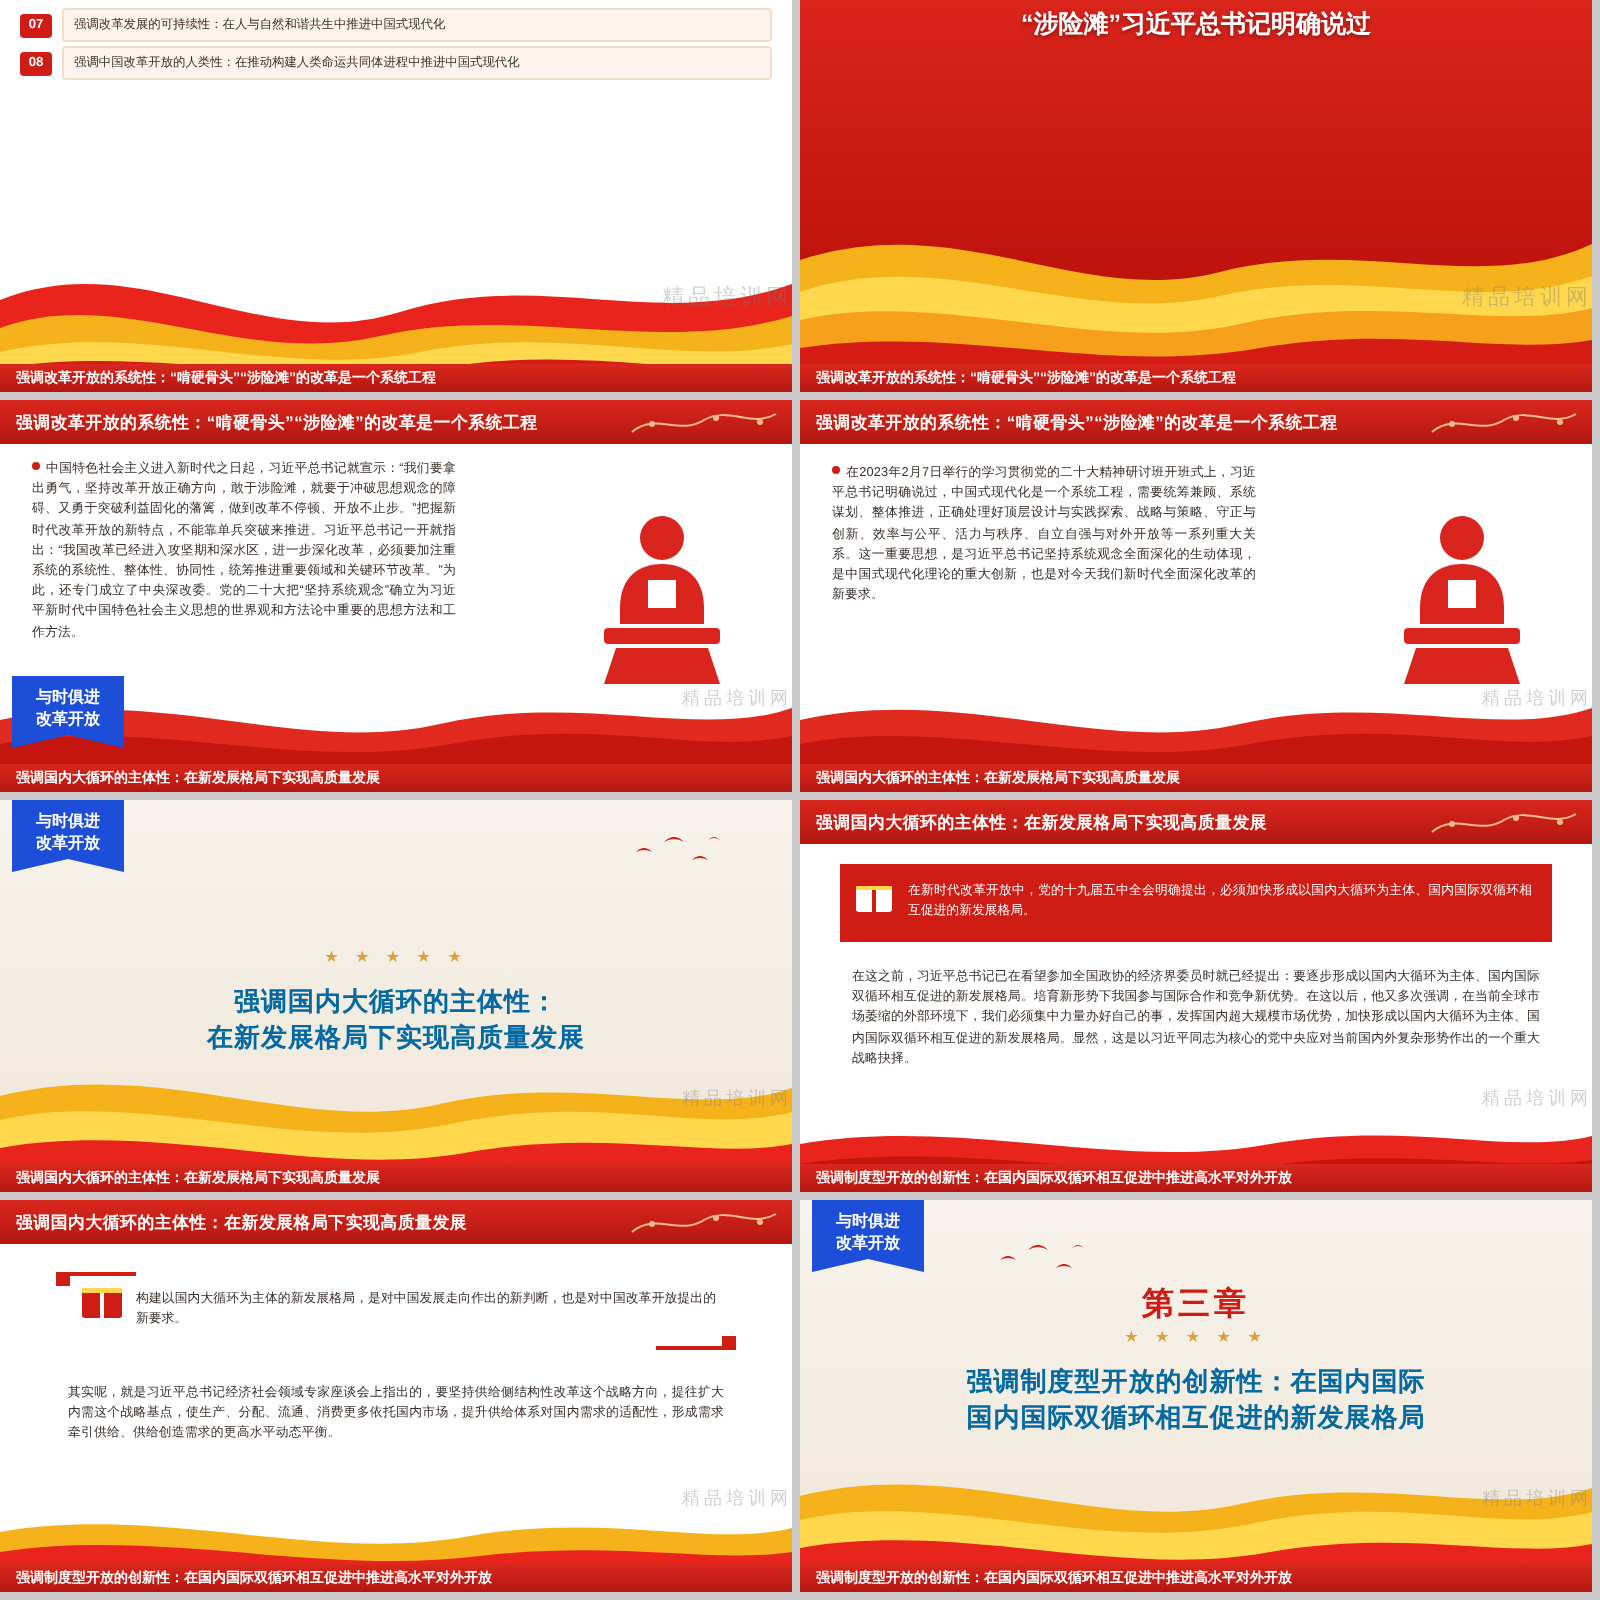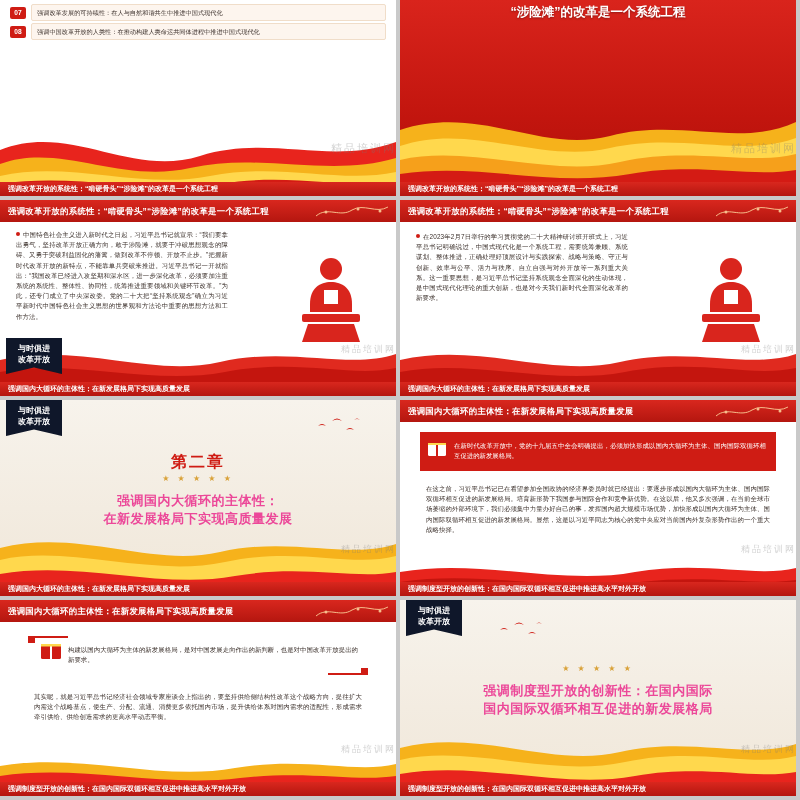--- a/index.html
+++ b/index.html
@@ -40,21 +40,21 @@
     max-width:300px;
   }
   .hdr .deco{
     position:absolute;right:6px;top:2px;width:76px;height:18px;opacity:.85;
   }
   .hdr .deco svg{width:100%;height:100%;}
 
   
   .ribbon{
     position:absolute;left:6px;top:0;width:52px;
-    background:#0f172a;color:#fff;text-align:center;
+    background:#1d4ed8;color:#fff;text-align:center;
     font-size:8px;line-height:11px;font-weight:bold;
     padding:5px 2px 9px;
     z-index:6;
     clip-path:polygon(0 0,100% 0,100% 100%,50% 82%,0 100%);
     box-shadow:0 1px 2px rgba(0,0,0,.25);
   }
 
   
   .bodytxt{
     position:absolute;
@@ -81,21 +81,21 @@
   .chapnum{
     position:absolute;left:0;right:0;top:52px;text-align:center;
     color:#cf1c14;font-size:16px;font-weight:bold;letter-spacing:2px;
   }
   .stars{
     position:absolute;left:0;right:0;top:74px;text-align:center;
     color:#d9a23a;font-size:8px;letter-spacing:3px;
   }
   .chaptitle{
     position:absolute;left:28px;right:28px;top:92px;text-align:center;
-    color:#ec4899;font-size:13px;font-weight:bold;line-height:18px;
+    color:#0369a1;font-size:13px;font-weight:bold;line-height:18px;
     letter-spacing:.5px;
   }
   .birds{position:absolute;width:52px;height:26px;}
   .birds svg{width:100%;height:100%;}
 
   
   .callout{
     position:absolute;
     background:#cf1c14;color:#fff;
     font-size:6.4px;line-height:10.4px;
@@ -179,21 +179,21 @@
       </svg>
     </div>
     <div class="wm">精品培训网</div>
     <div class="nexthdr">
       <span>强调改革开放的系统性：“啃硬骨头”“涉险滩”的改革是一个系统工程</span>
     </div>
   </div>
 
   <div class="slide" style="background:#e02a1f;">
     <div style="position:absolute;inset:0;background:linear-gradient(180deg,#d9241c 0%,#c2150e 60%,#b01009 100%);"></div>
-    <div class="bigtitle">“涉险滩”的改革是一个系统工程</div>
+    <div class="bigtitle">“涉险滩”习近平总书记明确说过</div>
 
     <div class="wave-wrap" style="height:92px;">
       <svg viewBox="0 0 396 92" preserveAspectRatio="none">
         <path d="M0,26 C80,0 140,50 210,32 C280,14 340,44 396,18 L396,92 L0,92 Z" fill="#f6b21b"></path>
         <path d="M0,42 C70,18 140,60 210,44 C280,28 340,54 396,34 L396,92 L0,92 Z" fill="#ffd84d"></path>
         <path d="M0,56 C70,40 150,74 220,58 C290,42 350,62 396,50 L396,92 L0,92 Z" fill="#f6a01b"></path>
         <path d="M0,70 C80,58 150,84 230,70 C300,58 350,74 396,66 L396,92 L0,92 Z" fill="#d41b14"></path>
       </svg>
     </div>
     <div class="wm">精品培训网</div>
@@ -285,21 +285,20 @@
   <div class="slide">
     <div class="chapter-bg"></div>
     <div class="birds" style="right:30px;top:16px;">
       <svg viewBox="0 0 52 26">
           <path d="M4,10 q4,-4 8,0 q-4,-2 -8,0" fill="#cf1c14"></path>
           <path d="M18,5 q5,-5 10,0 q-5,-3 -10,0" fill="#cf1c14"></path>
           <path d="M32,14 q4,-4 8,0 q-4,-2 -8,0" fill="#cf1c14"></path>
           <path d="M40,4 q3,-3 6,0 q-3,-2 -6,0" fill="#cf1c14"></path>
         </svg>
     </div>
-    <div class="chapnum">第二章</div>
     <div class="stars">★ ★ ★ ★ ★</div>
     <div class="chaptitle" style="white-space:pre-line;">强调国内大循环的主体性：
 在新发展格局下实现高质量发展</div>
 
     <div class="wave-wrap" style="height:70px;">
       <svg viewBox="0 0 396 70" preserveAspectRatio="none">
         <path d="M0,22 C80,2 150,42 220,26 C290,10 350,34 396,18 L396,70 L0,70 Z" fill="#f6b21b"></path>
         <path d="M0,34 C70,18 150,52 225,36 C300,20 350,42 396,30 L396,70 L0,70 Z" fill="#ffd84d"></path>
         <path d="M0,48 C80,34 160,64 235,50 C305,38 355,54 396,46 L396,70 L0,70 Z" fill="#e8241d"></path>
       </svg>
@@ -398,20 +397,21 @@
   <div class="slide">
     <div class="chapter-bg"></div>
     <div class="birds" style="left:96px;top:20px;">
       <svg viewBox="0 0 52 26">
           <path d="M4,10 q4,-4 8,0 q-4,-2 -8,0" fill="#cf1c14"></path>
           <path d="M18,5 q5,-5 10,0 q-5,-3 -10,0" fill="#cf1c14"></path>
           <path d="M32,14 q4,-4 8,0 q-4,-2 -8,0" fill="#cf1c14"></path>
           <path d="M40,4 q3,-3 6,0 q-3,-2 -6,0" fill="#cf1c14"></path>
         </svg>
     </div>
+    <div class="chapnum" style="top:42px;">第三章</div>
     <div class="stars" style="top:64px;">★ ★ ★ ★ ★</div>
     <div class="chaptitle" style="top:82px;white-space:pre-line;">强调制度型开放的创新性：在国内国际
 国内国际双循环相互促进的新发展格局</div>
 
     <div class="wave-wrap" style="height:70px;">
       <svg viewBox="0 0 396 70" preserveAspectRatio="none">
         <path d="M0,22 C80,2 150,42 220,26 C290,10 350,34 396,18 L396,70 L0,70 Z" fill="#f6b21b"></path>
         <path d="M0,34 C70,18 150,52 225,36 C300,20 350,42 396,30 L396,70 L0,70 Z" fill="#ffd84d"></path>
         <path d="M0,48 C80,34 160,64 235,50 C305,38 355,54 396,46 L396,70 L0,70 Z" fill="#e8241d"></path>
       </svg>

